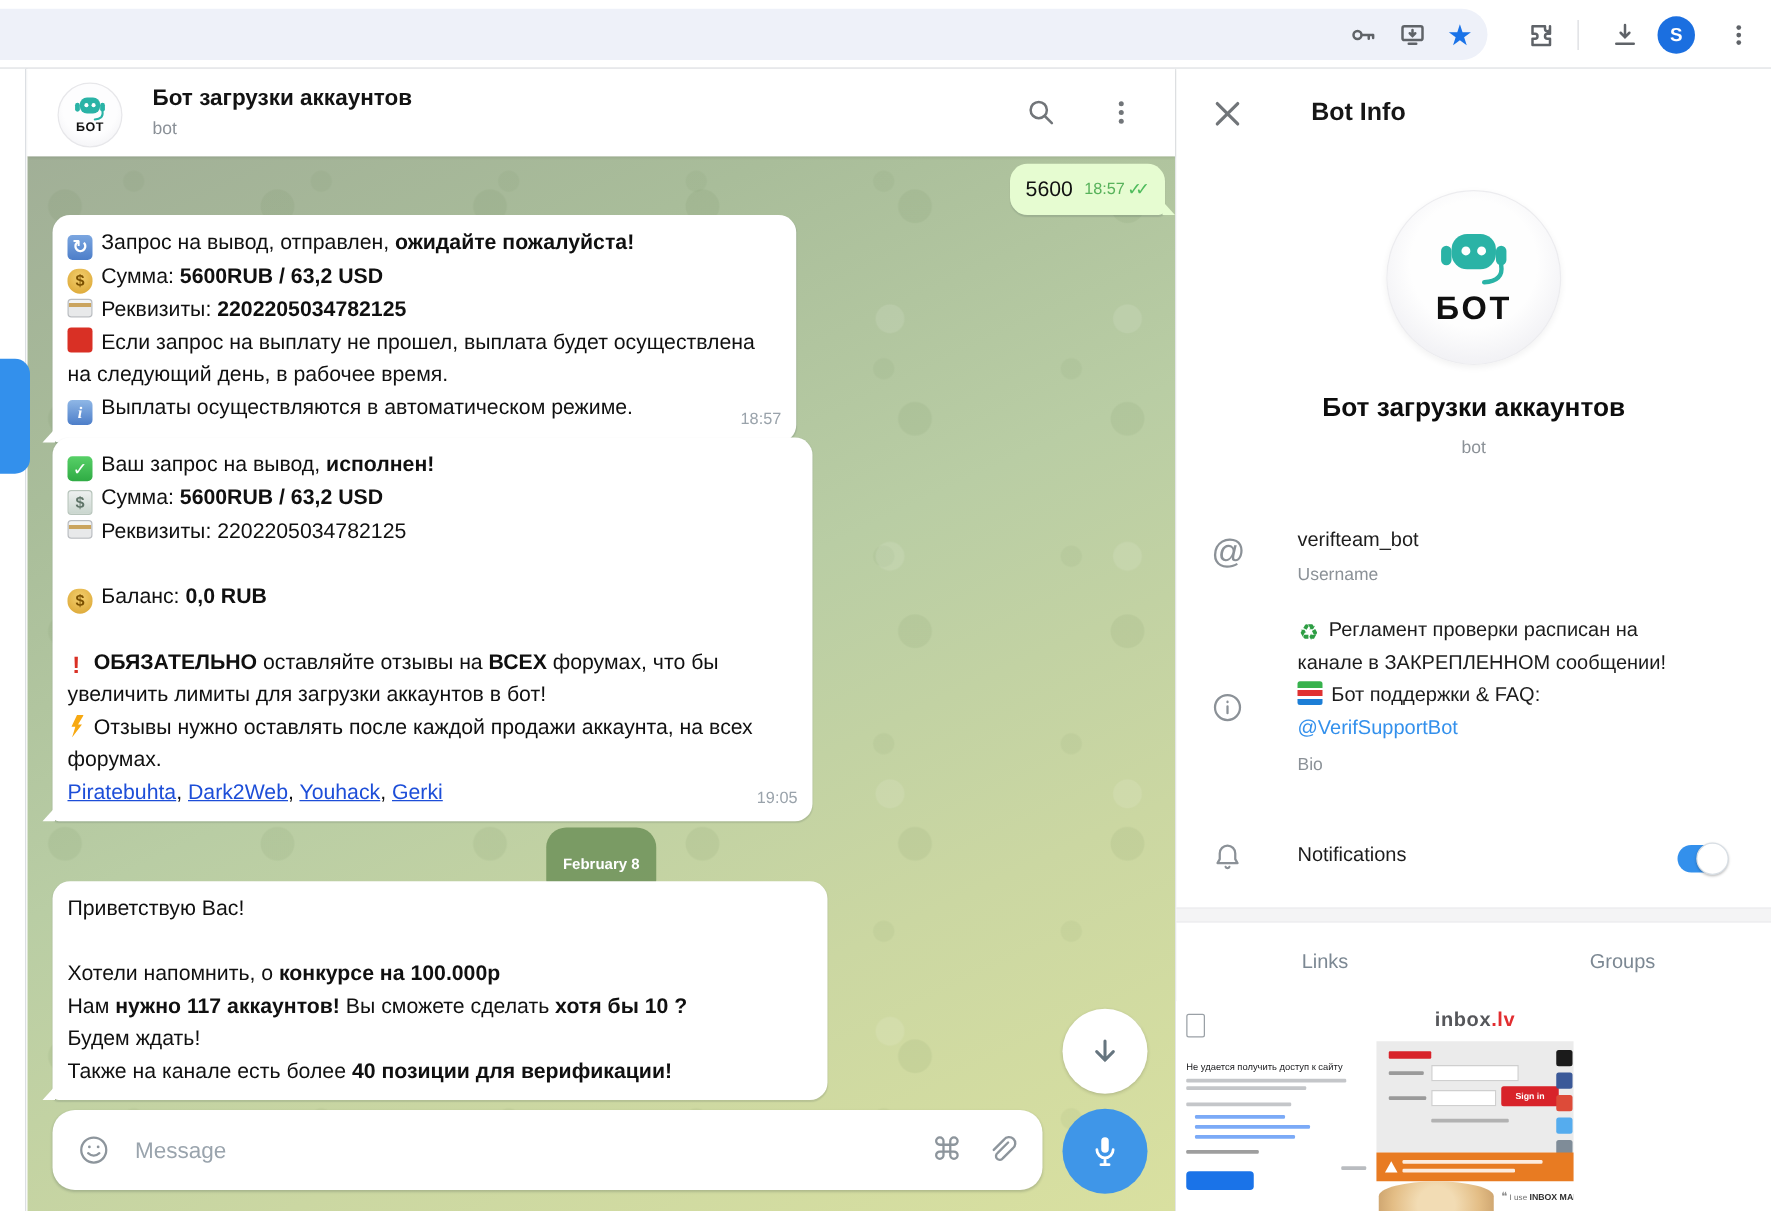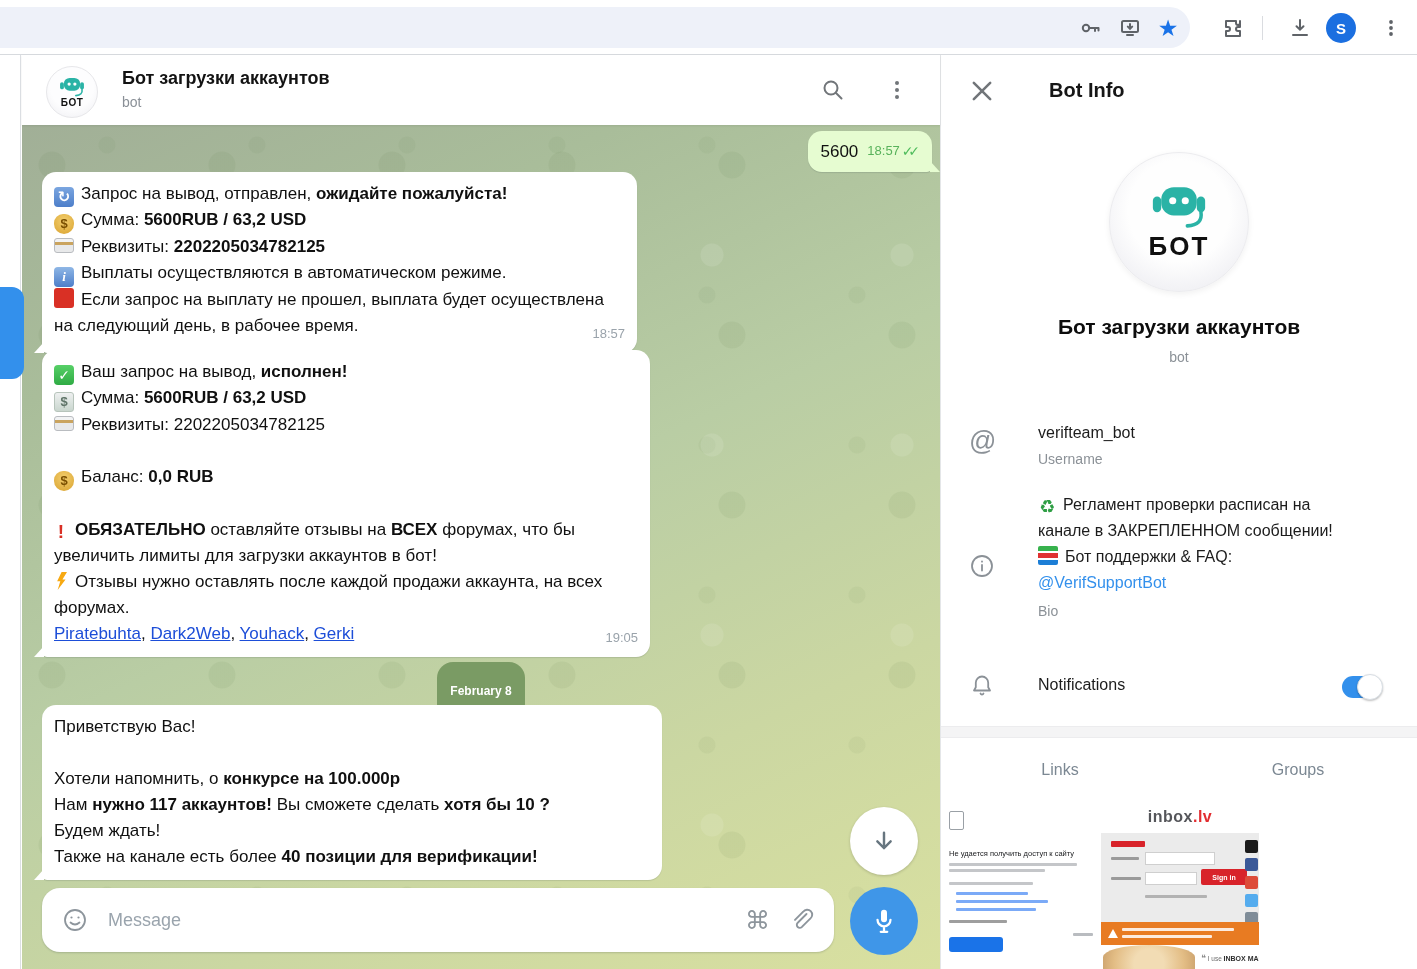--- a/index.html
+++ b/index.html
@@ -236,22 +236,22 @@
           <span>5600</span>
           <span class="time">
             <span>18:57</span>
             <span class="ticks">✓✓</span>
           </span>
         </div>
         <div class="msg in m1">
           <div class="line"><span class="em em-refresh">↻</span>Запрос на вывод,  отправлен, <b>ожидайте пожалуйста!</b></div>
           <div class="line"><span class="em em-moneybag">$</span>Сумма: <b>5600RUB  / 63,2 USD</b></div>
           <div class="line"><span class="em em-card"></span>Реквизиты: <b>2202205034782125</b></div>
+          <div class="line"><span class="em em-redsq"></span>Если запрос на выплату не прошел, выплата будет осуществлена на следующий день, в рабочее время.</div>
           <div class="line"><span class="em em-info">i</span>Выплаты осуществляются в автоматическом режиме.</div>
-          <div class="line"><span class="em em-redsq"></span>Если запрос на выплату не прошел, выплата будет осуществлена на следующий день, в рабочее время.</div>
           <span class="time">18:57</span>
         </div>
         <div class="msg in m2">
           <div class="line"><span class="em em-check">✓</span>Ваш запрос на вывод, <b>исполнен!</b></div>
           <div class="line"><span class="em em-cash">$</span>Сумма: <b>5600RUB  / 63,2 USD</b></div>
           <div class="line"><span class="em em-card"></span>Реквизиты: 2202205034782125</div>
           <div class="line blank"></div>
           <div class="line"><span class="em em-moneybag">$</span>Баланс: <b>0,0 RUB</b></div>
           <div class="line blank"></div>
           <div class="line"><span class="em em-warn">!</span><b>ОБЯЗАТЕЛЬНО</b> оставляйте отзывы на <b>ВСЕХ</b> форумах, что бы увеличить лимиты для загрузки аккаунтов в бот!</div>

